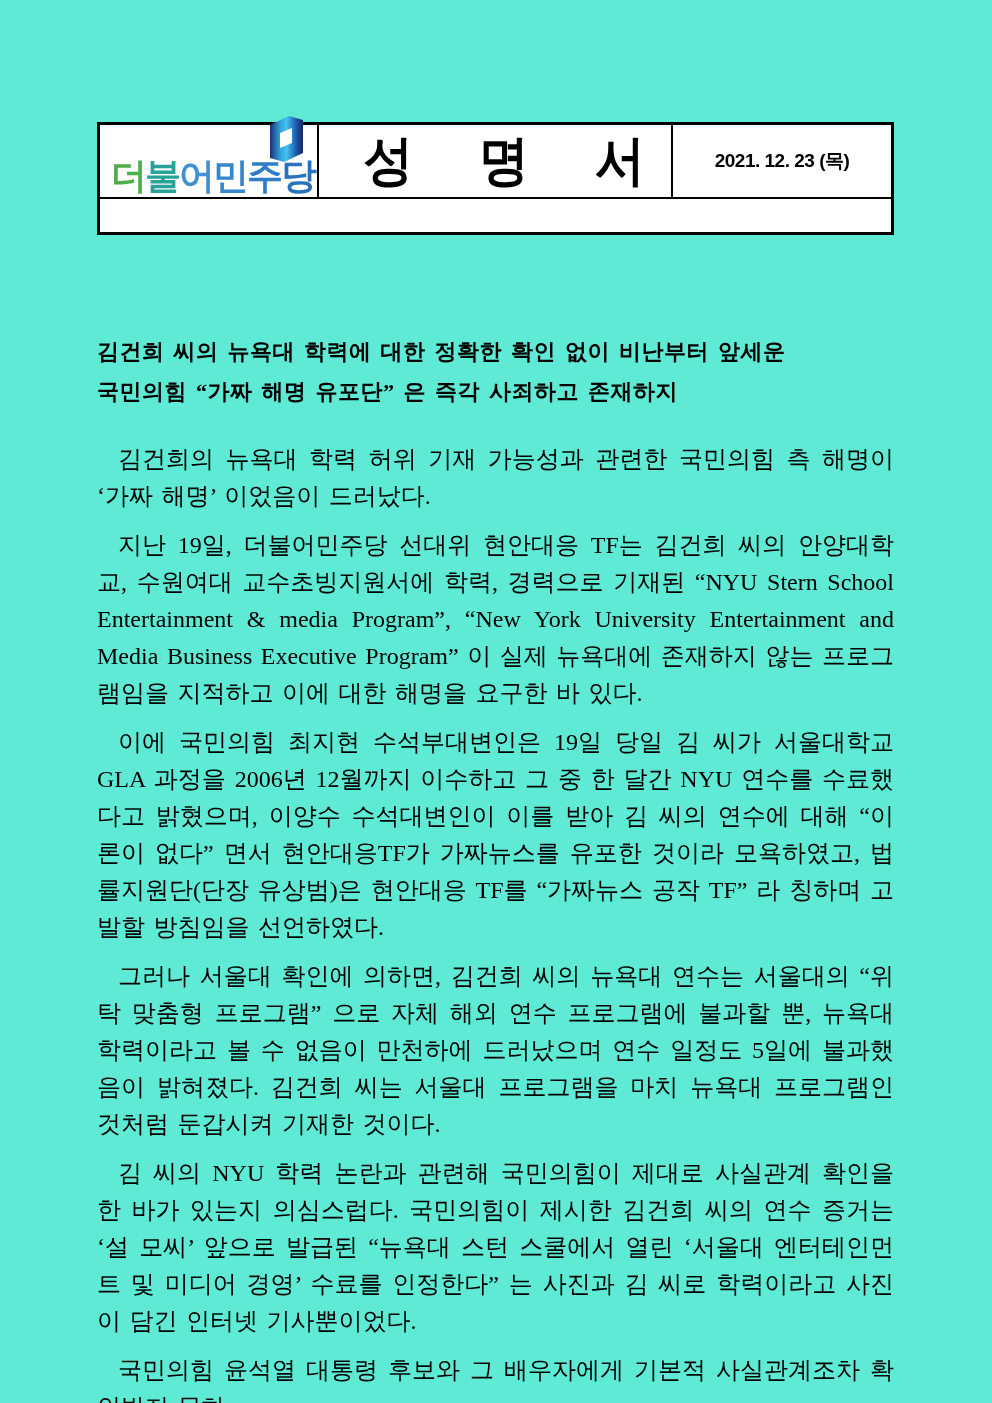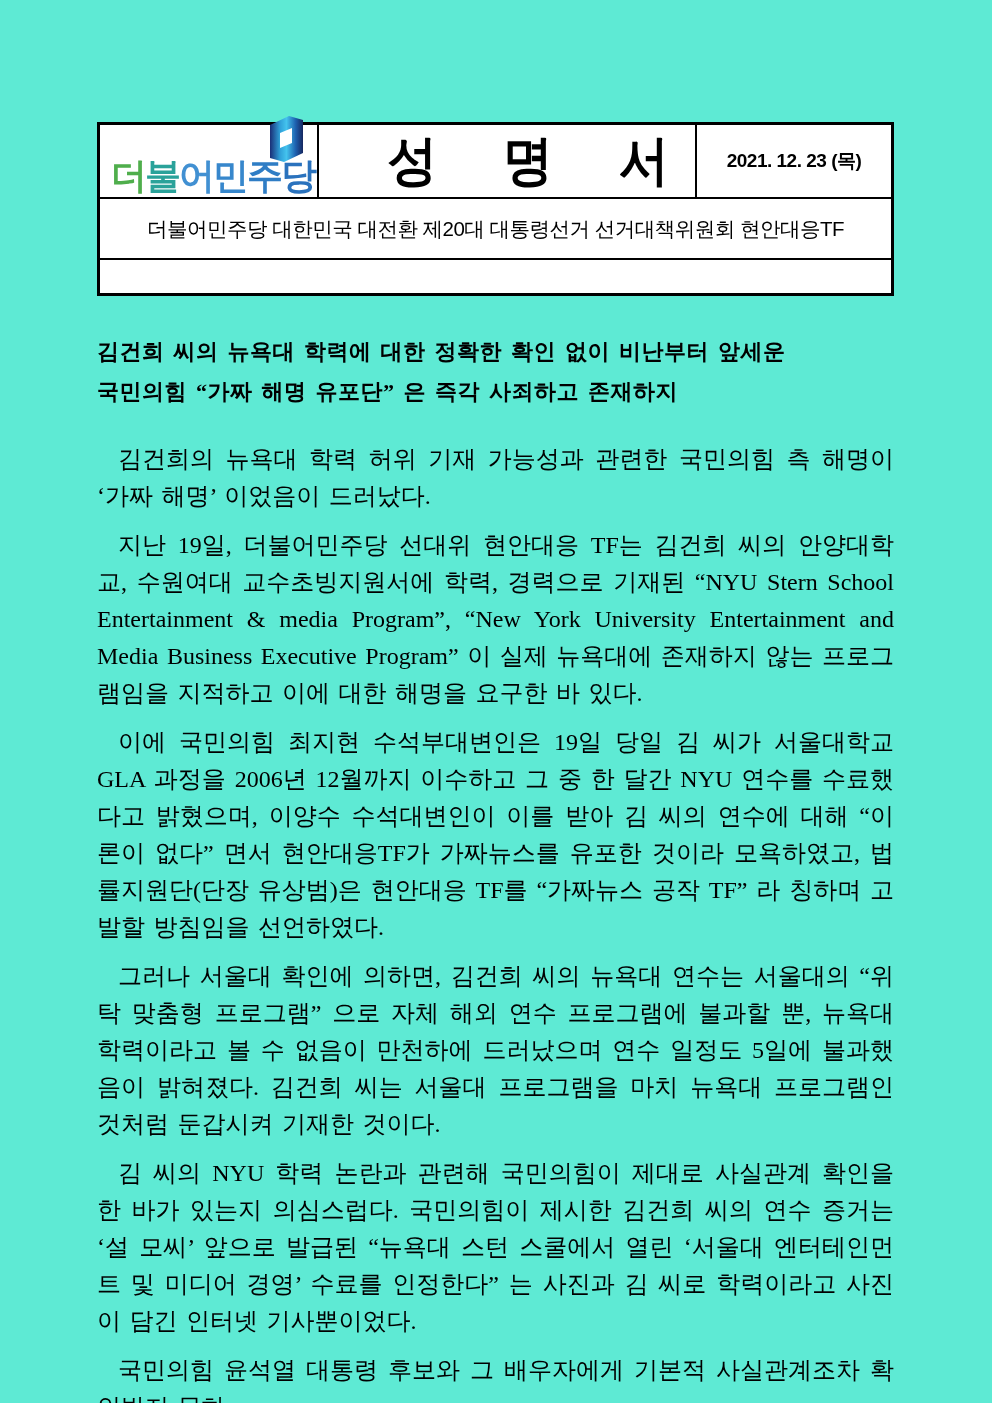--- a/index.html
+++ b/index.html
@@ -62,21 +62,21 @@
   .doc-type-title {
     font-family: "Liberation Sans", "DejaVu Sans", sans-serif;
     font-weight: 900;
     font-size: 50px;
     letter-spacing: 26px;
     text-indent: 26px;
     transform: scaleY(1.08);
     white-space: nowrap;
   }
   .date-cell {
-    width: 196px;
+    width: 220px;
     border-left: 2px solid #000;
     display: flex;
     align-items: center;
     justify-content: center;
     font-family: "Liberation Sans", "DejaVu Sans", sans-serif;
     font-weight: 700;
     font-size: 19px;
     letter-spacing: -0.5px;
     white-space: nowrap;
   }
@@ -150,21 +150,20 @@
           </defs>
           <path d="M9,12 L28,3 L42,7 L42,40 L23,49 L9,45 Z" fill="url(#flag-grad)"></path>
           <path d="M19,20 L31,15 L31,30 L19,35 Z" fill="#ffffff"></path>
         </svg>
       </div>
       <div class="cell title-cell">
         <span class="doc-type-title">성 명 서</span>
       </div>
       <div class="cell date-cell">2021. 12. 23 (목)</div>
     </div>
-    <div class="ht-row2">더불어민주당 대한민국 대전환 제20대 대통령선거 선거대책위원회 현안대응TF</div>
     <div class="ht-row3"></div>
   </div>
 
   <div class="statement-title">
     <div>김건희 씨의 뉴욕대 학력에 대한 정확한 확인 없이 비난부터 앞세운</div>
     <div>국민의힘 “가짜 해명 유포단” 은 즉각 사죄하고 존재하지</div>
   </div>
 
   <div class="statement-body" id="body-paragraphs">
       <p>김건희의 뉴욕대 학력 허위 기재 가능성과 관련한 국민의힘 측 해명이 ‘가짜 해명’ 이었음이 드러났다.</p>

